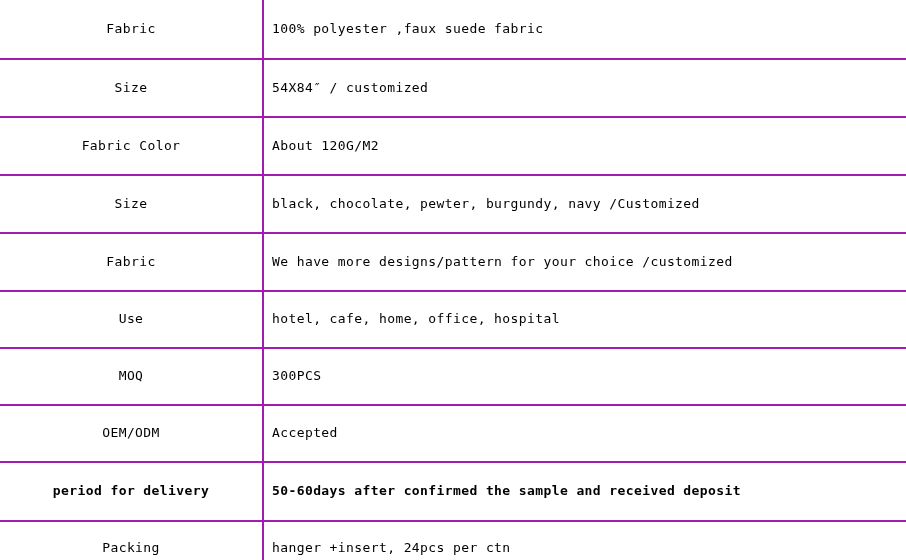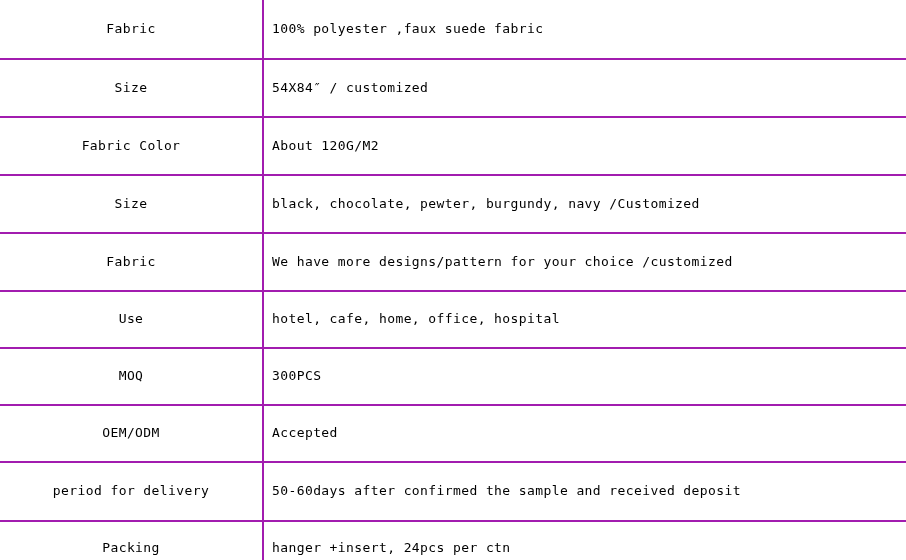--- a/index.html
+++ b/index.html
@@ -38,21 +38,21 @@
     width: 658px;
     border-right: none;
   }
   table.spec-table tr:first-child td {
     border-top: none;
   }
   table.spec-table tr.row-h-58 td { height: 58px; }
   table.spec-table tr.row-h-56 td { height: 56px; }
   table.spec-table tr.row-h-55 td { height: 55px; margin-top: 26px; }
   table.spec-table tr.row-h-52 td { height: 52px; }
-  table.spec-table tr.row-h-57 td { height: 57px; }
+  table.spec-table tr.row-h-57 td { height: 57px; font-weight: bold; }
 </style>
 </head>
 <body>
 
 <table class="spec-table">
   <tbody>
     <tr class="row-h-58">
       <td class="label-cell">Fabric</td>
       <td class="value-cell">100% polyester ,faux suede fabric</td>
     </tr>

